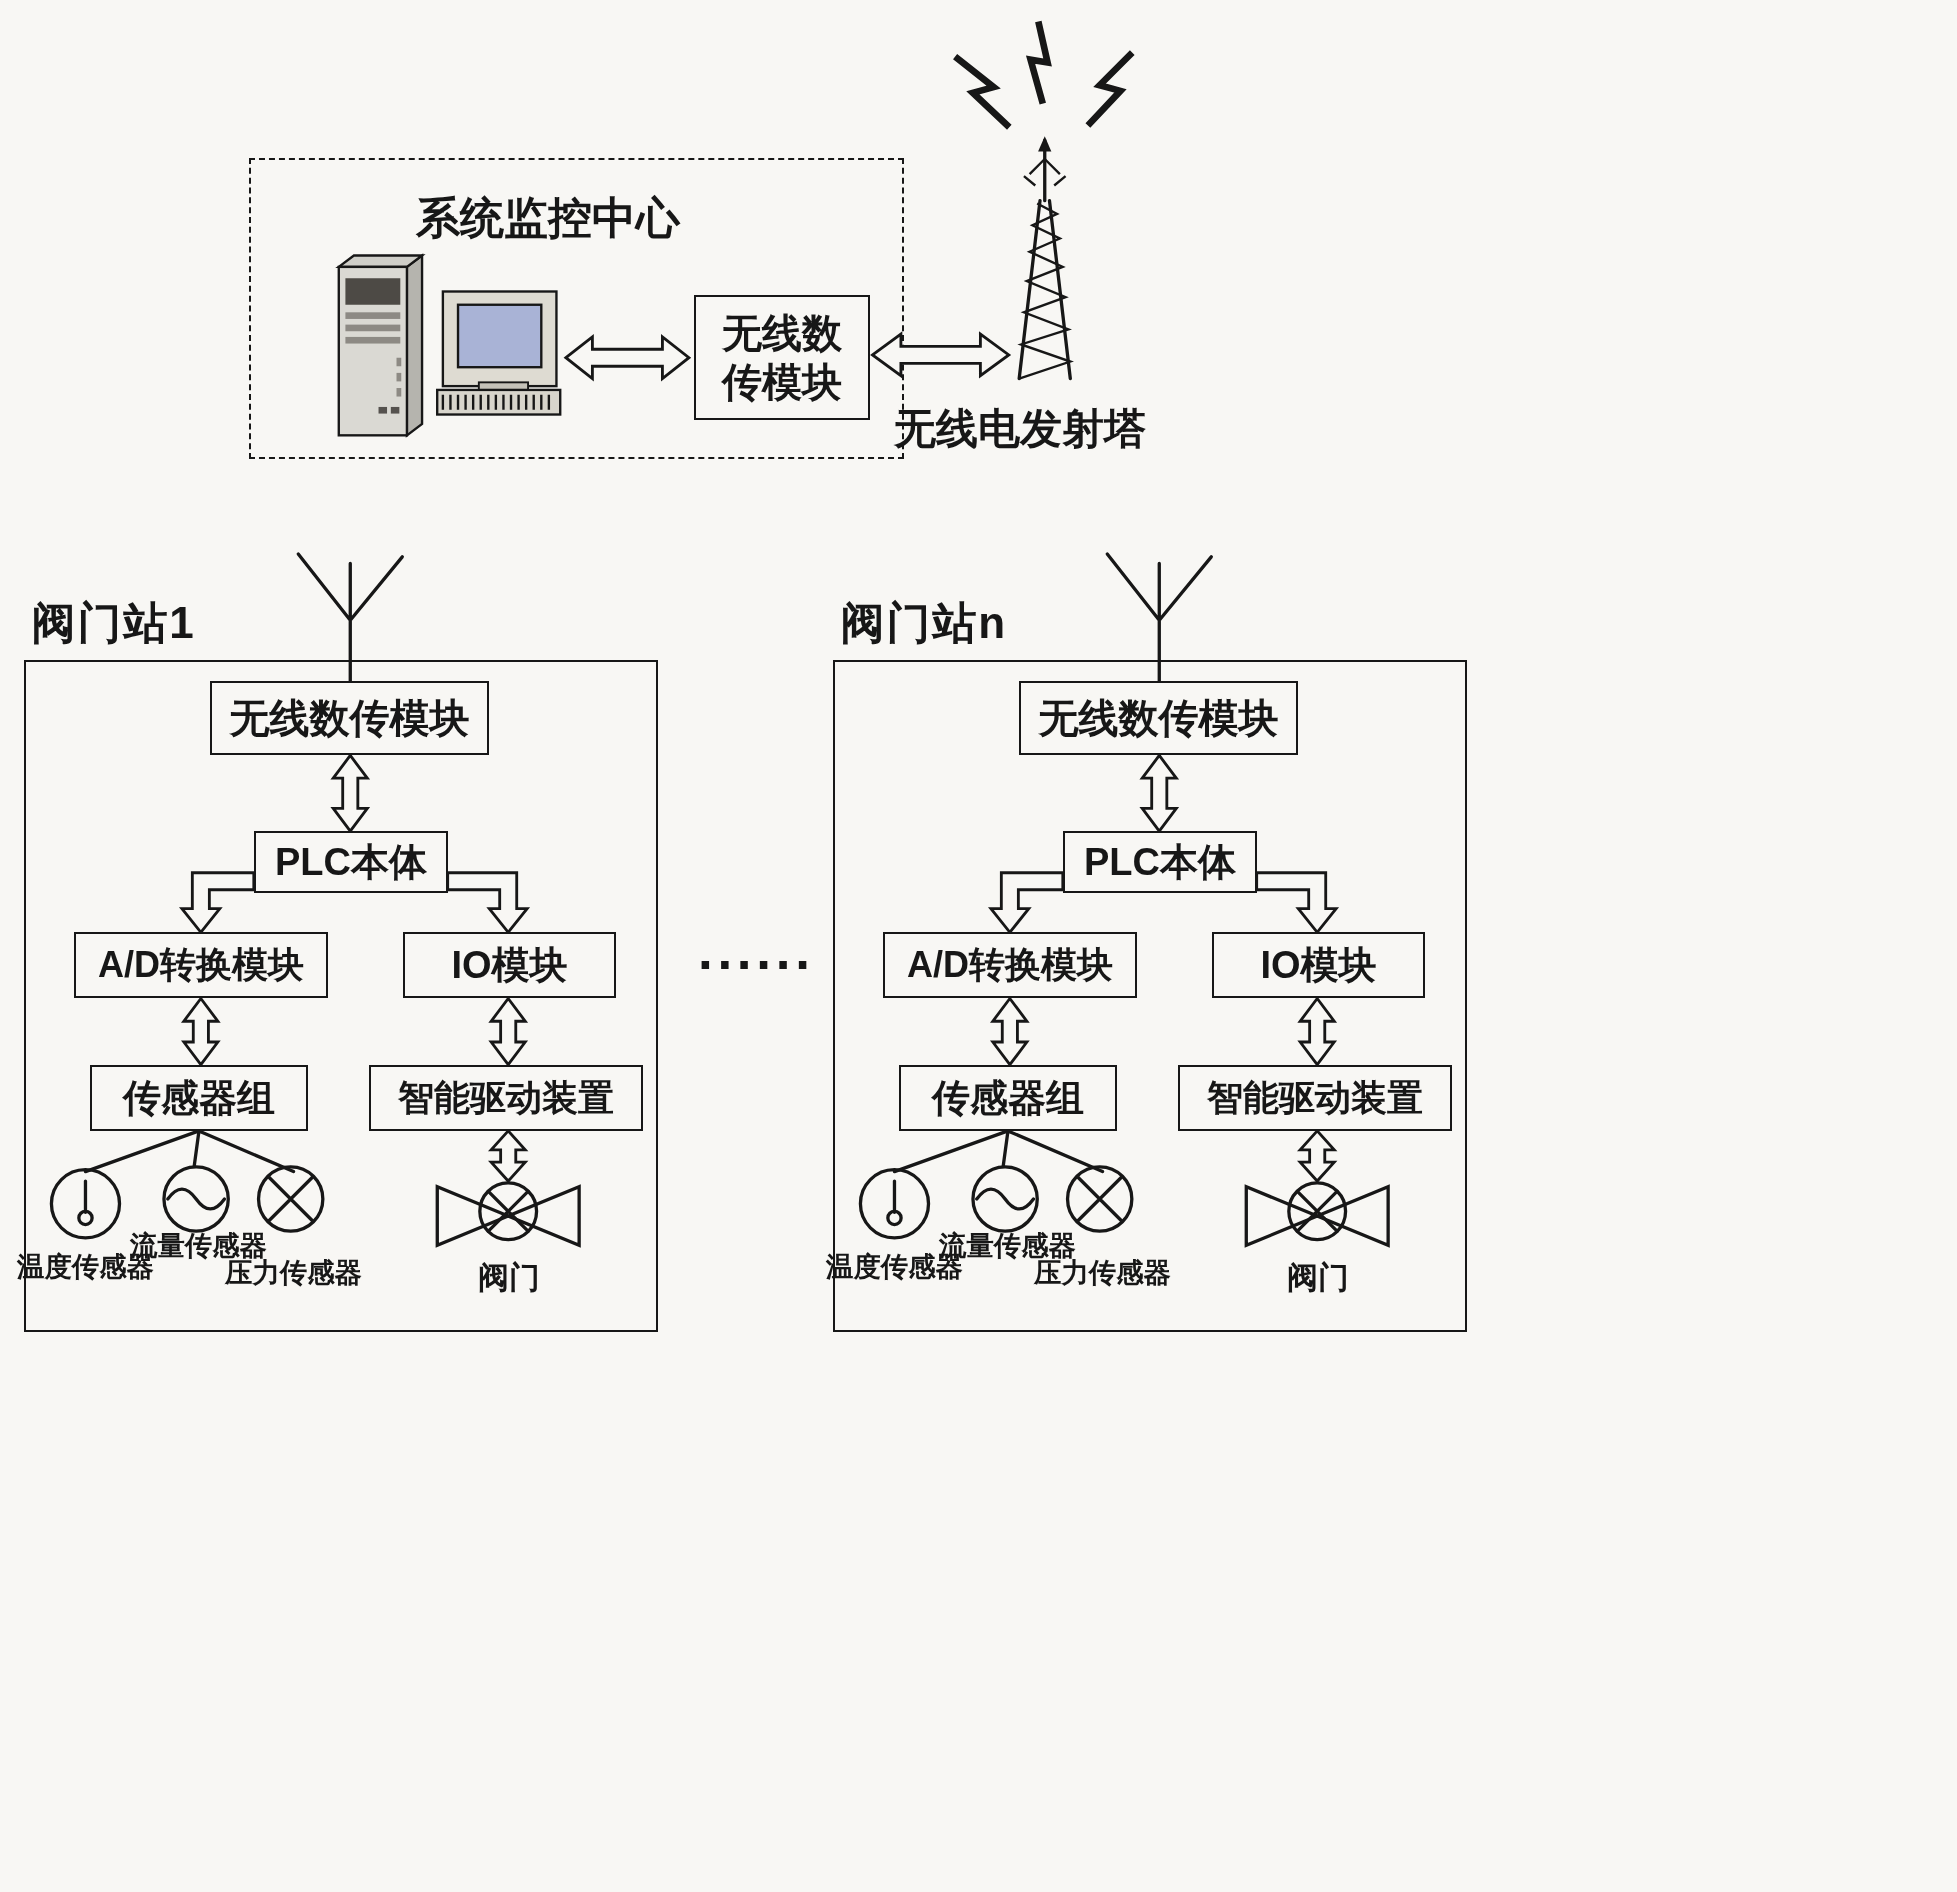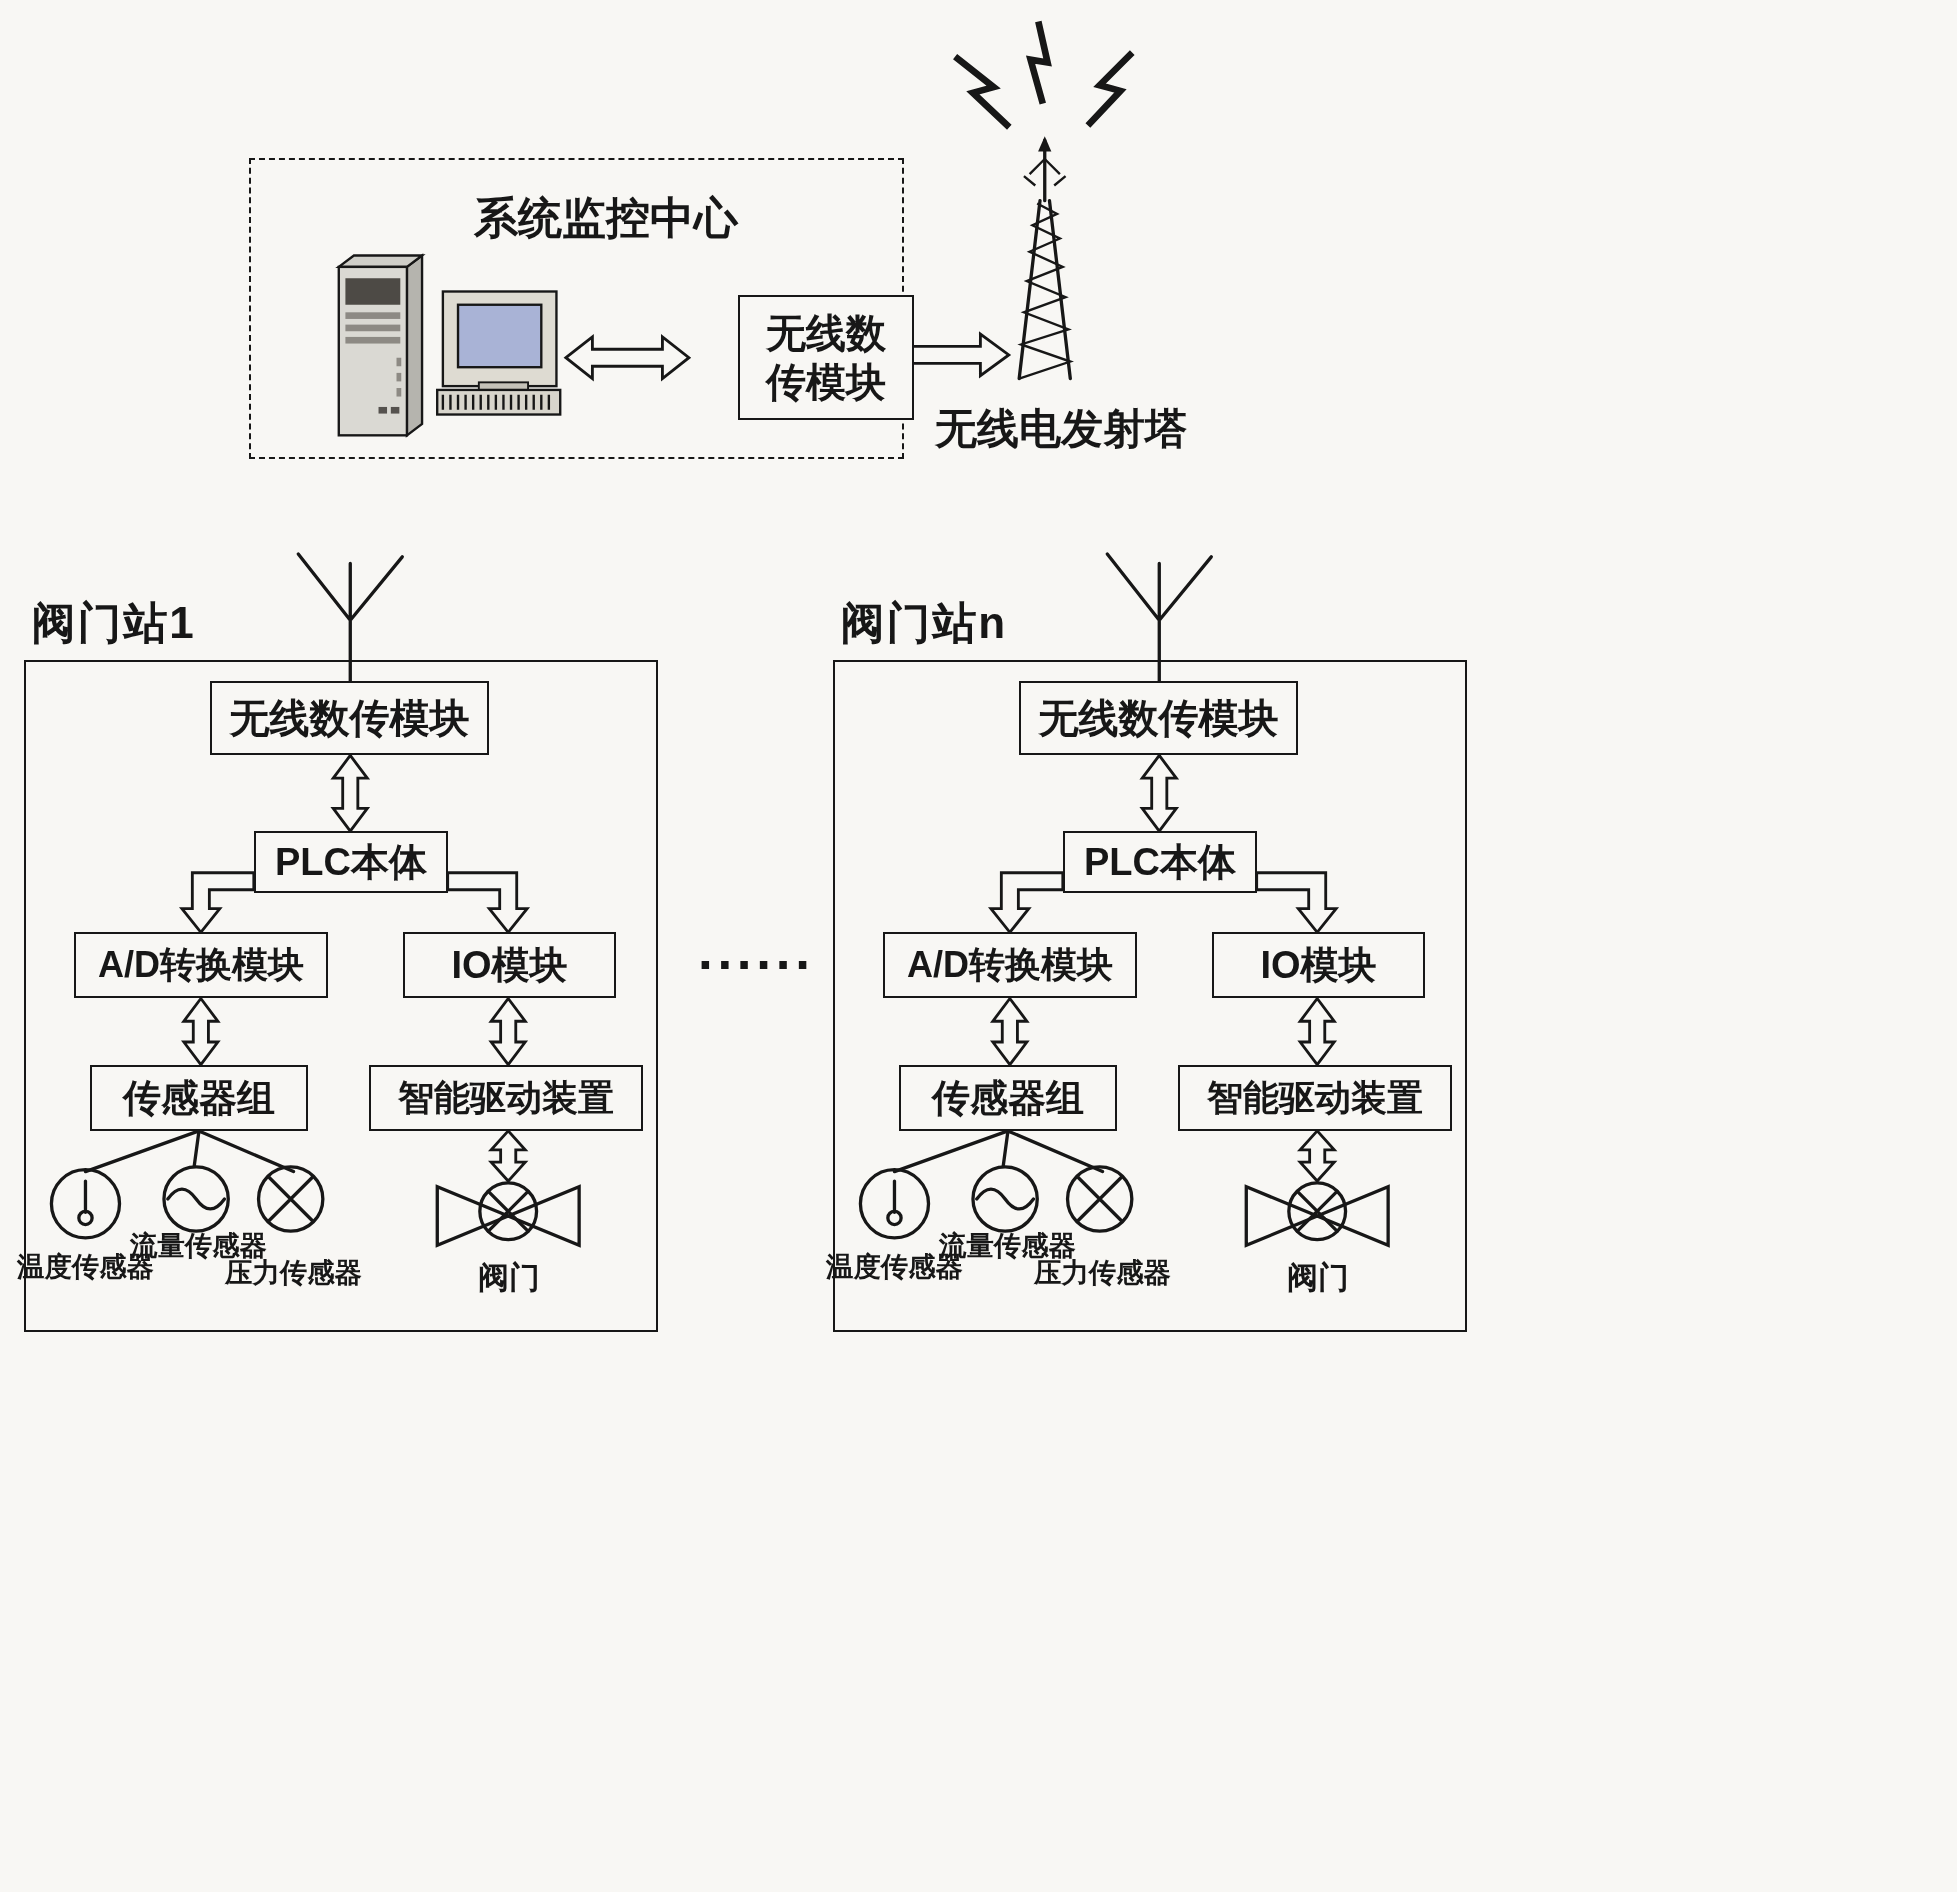--- a/index.html
+++ b/index.html
@@ -18,21 +18,21 @@
     position:absolute; box-sizing:border-box;
     border:2.8px solid #171717; background:#f8f7f4;
     display:flex; align-items:center; justify-content:center;
     font-weight:700; text-align:center; z-index:2;
   }
   .box-col { flex-direction:column; line-height:1.22; }
   .dashed-frame {
     position:absolute; box-sizing:border-box;
     border:2.8px dashed #171717; background:transparent;
   }
-  .big-label { position:absolute; font-weight:700; text-align:right; z-index:3; }
+  .big-label { position:absolute; font-weight:700; text-align:left; z-index:3; }
   .station { position:absolute; top:530px; width:662px; height:833px; }
   .station-frame {
     position:absolute; left:0; top:130px; width:634px; height:672px;
     box-sizing:border-box; border:2.8px solid #171717;
   }
   .station-title {
     position:absolute; left:7.6px; top:64px;
     font-size:44px; font-weight:800; letter-spacing:1.9px; z-index:3;
   }
   .sensor-label {
@@ -90,21 +90,21 @@
       <polygon points="1104,144 1097,160 1111,160" fill="#171717"></polygon>
     </g>
 
     <g>
       <path class="bolt" d="M1012 62 L1050 92 L1028 98 L1064 132"></path>
       <path class="bolt" d="M1098 26 L1107 66 L1089 63 L1101 106"></path>
       <path class="bolt" d="M1194 58 L1162 90 L1184 96 L1152 130"></path>
     </g>
   </svg>
 
-  <div class="box box-col" style="left:694px; top:295px; width:176px; height:125px; font-size:40px;margin-left:44px;">
+  <div class="box box-col" style="left:694px; top:295px; width:176px; height:125px; font-size:40px;">
     <span>无线数</span>
     <span>传模块</span>
   </div>
 
   <div class="big-label" style="left:894px; top:401px; width:293px; font-size:42px;">无线电发射塔</div>
 
   <div class="dots" style="left:698px; top:920px;">......</div>
 
   <div class="station" style="left:24px;">
     <div class="station-title">阀门站1</div>

